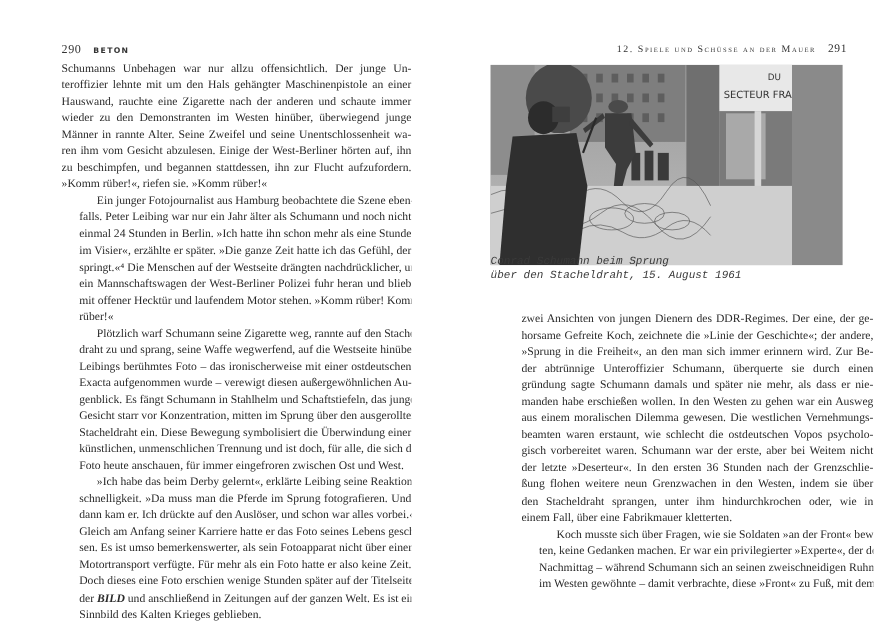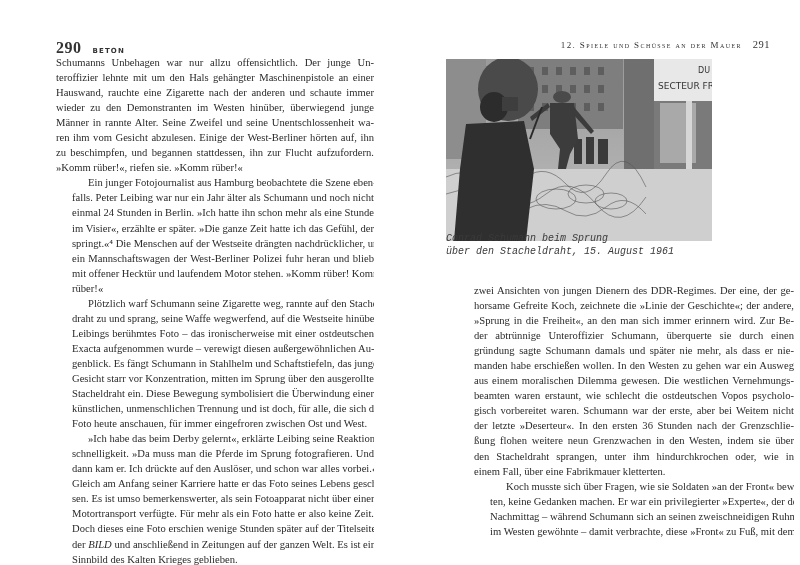--- a/index.html
+++ b/index.html
@@ -7,40 +7,40 @@
     width: 800px; height: 565px; background: #ffffff; position: relative; overflow: hidden;
     font-family: "Liberation Serif", "DejaVu Serif", serif; color: #2a2a2a;
   }
   .page { position: absolute; top: 0; height: 565px; }
   .page.left { left: 0; width: 400px; }
   .page.right { left: 400px; width: 400px; }
   .running-head {
     position: absolute; top: 39px; font-size: 9.5px; color: #333; letter-spacing: 0.5px;
   }
   .left .running-head { left: 56px; }
-  .left .running-head .folio { margin-right: 8px; font-size: 16px; font-weight: bold; }
+  .left .running-head .folio { margin-right: 8px; font-size: 11px; }
   .left .running-head .title { font-family: "DejaVu Sans", sans-serif; font-weight: bold; font-size: 7px; letter-spacing: 1.2px; text-align: center; }
   .right .running-head { right: 30px; text-align: right; }
   .right .running-head .title { font-variant: small-caps; font-size: 9px; letter-spacing: 1.4px; margin-right: 8px; }
   .right .running-head .folio { font-size: 10.5px; }
 
   .body-text {
     position: absolute; font-size: 10.6px; line-height: 15.05px; text-align: justify;
     hyphens: manual;
   }
   .left .body-text { left: 56px; top: 55px; width: 318px; }
   .right .body-text { left: 26px; top: 283px; width: 320px; margin-left: 48px; }
   .body-text p { margin: 0; text-indent: 0; }
   .body-text p.indent { text-indent: 16px; }
   .body-text .line { display: block; text-align: justify; text-align-last: justify; white-space: nowrap; overflow: hidden; }
   .body-text .line.last { text-align-last: left; }
   .body-text p.indent .line:first-child { padding-left: 16px; }
-  em { font-style: italic; }
-
-  .figure { position: absolute; left: 46px; top: 59px; width: 266px; height: 182px; background: #8a8a8a; overflow: hidden; }
+  em { font-style: italic; font-weight: bold; }
+
+  .figure { position: absolute; left: 46px; top: 59px; width: 320px; height: 182px; background: #8a8a8a; overflow: hidden; }
   .caption {
     position: absolute; left: 46px; top: 232px; font-style: italic; font-size: 10px; line-height: 13px; color: #3a3a3a; font-family: Liberation Mono, monospace;
   }
 </style>
 </head>
 <body>
 
 <div class="page left">
   <div class="running-head">
     <span class="folio">290</span>

